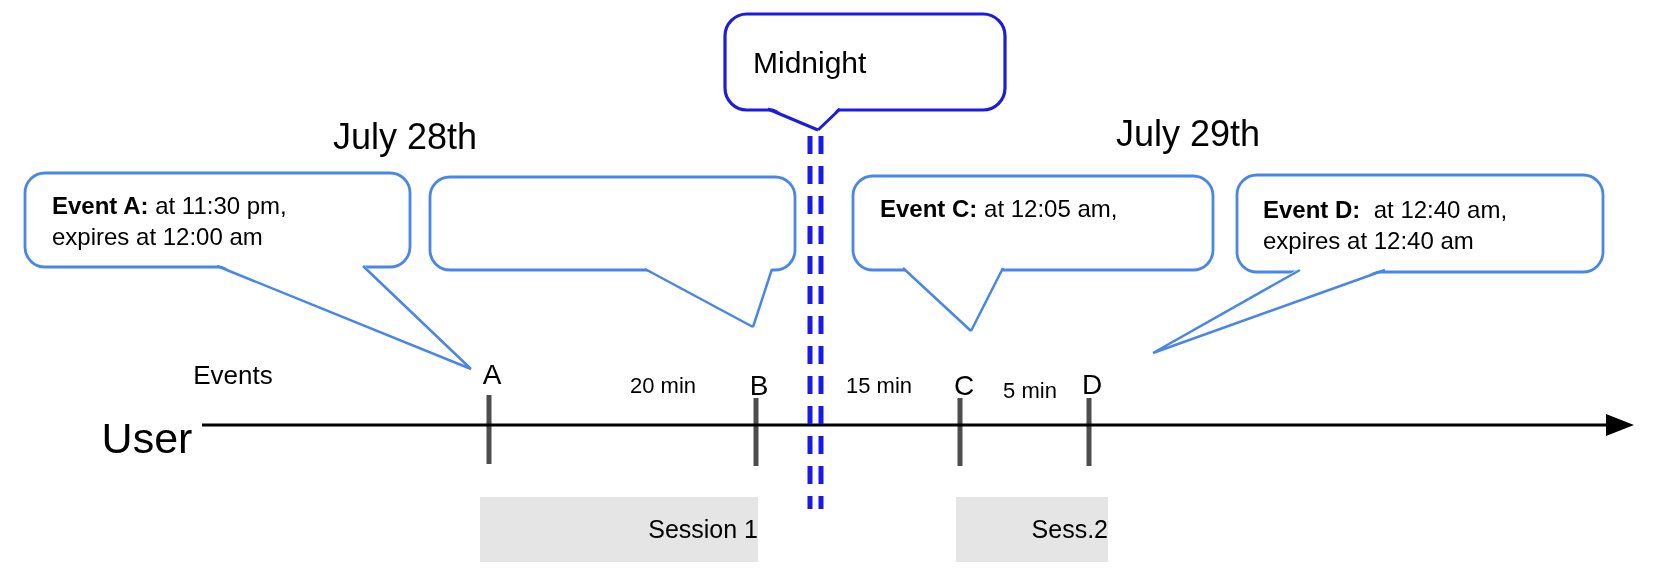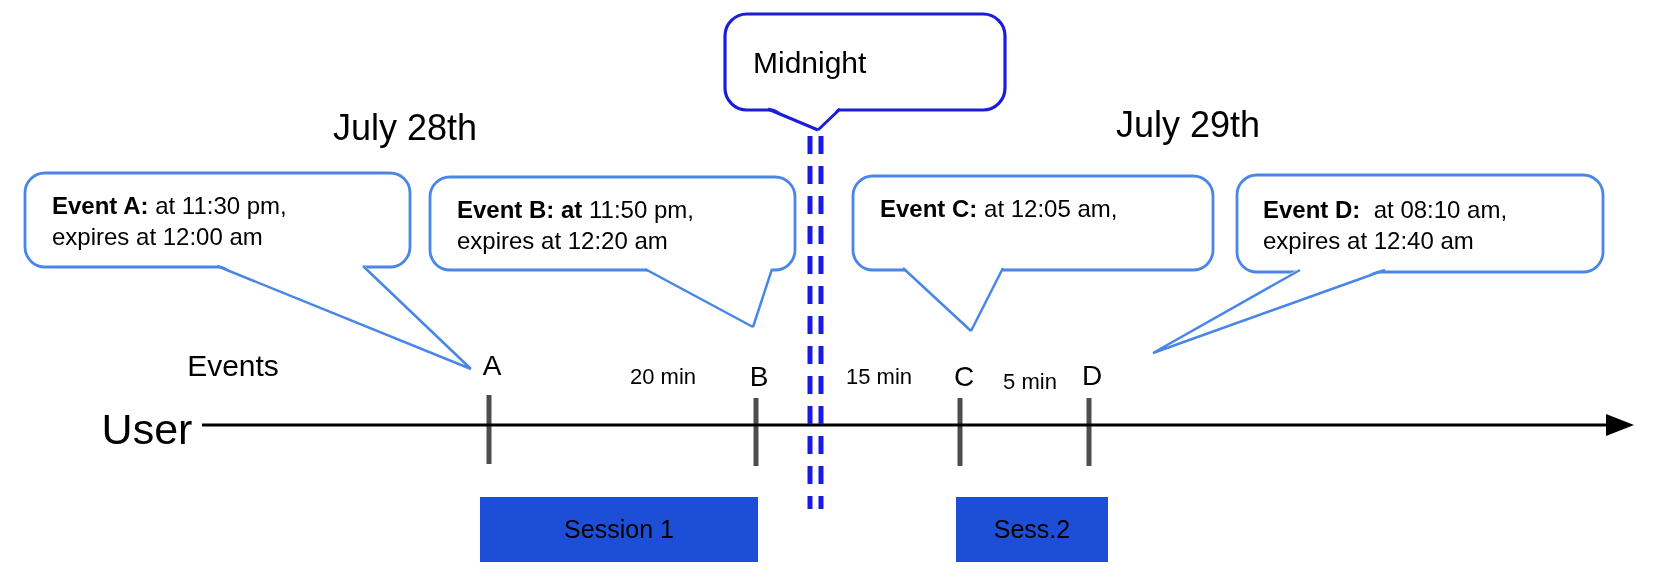--- a/index.html
+++ b/index.html
@@ -16,32 +16,32 @@
   }
   .stage svg{position:absolute;left:0;top:0;}
   .bubble{fill:#ffffff;stroke:#4a86e8;stroke-width:2.8;}
   .tailfill{fill:#ffffff;stroke:none;}
   .tailstroke{stroke:#4a86e8;stroke-width:2.5;fill:none;}
   .mbubble{fill:#ffffff;stroke:#1c1cdd;stroke-width:3.2;}
   .mtail{stroke:#1c1cdd;stroke-width:3;fill:none;}
   .tick{stroke:#4d4d4d;stroke-width:5;}
   .dash{stroke:#1a1ae8;stroke-width:5;stroke-dasharray:18 12;}
   .txt{position:absolute;white-space:nowrap;}
-  .center{transform:translate(-50%,-50%);}
+  .center{transform:translate(-50%,-50%);margin-top:9px;}
   .date{font-size:36px;}
   .midnight-label{font-size:30px;}
   .bubble-text{font-size:24px;line-height:31px;}
   .b-line1{white-space:pre;}
   .b-bold{font-weight:700;margin-top:12px;}
-  .events-label{font-size:30px;}
+  .events-label{font-size:26px;}
   .user-label{font-size:43px;}
   .tick-label{font-size:28px;}
   .interval-label{font-size:22px;}
   .session-box{
-    position:absolute;background:#1d4ed8;display:flex;align-items:center;justify-content:center;
+    position:absolute;background:#e5e5e5;display:flex;align-items:center;justify-content:flex-end;
     font-size:25px;
   }
 </style>
 </head>
 <body>
 
 <div class="stage">
 
   <svg width="1668" height="578" viewBox="0 0 1668 578">
 
@@ -93,29 +93,25 @@
 
   <div class="txt center date" style="left:405px;top:128px;">July 28th</div>
   <div class="txt center date" style="left:1188px;top:125px;">July 29th</div>
 
   <div class="txt midnight-label" style="left:753px;top:46px;">Midnight</div>
 
   <div class="txt bubble-text" style="left:52px;top:190px;">
     <div class="b-line1"><span class="b-bold">Event A:</span><span> at 11:30 pm,</span></div>
     <div>expires at 12:00 am</div>
   </div>
-  <div class="txt bubble-text" style="left:457px;top:194px;">
-    <div class="b-line1"><span class="b-bold">Event B: at</span><span> 11:50 pm,</span></div>
-    <div>expires at 12:20 am</div>
-  </div>
   <div class="txt bubble-text" style="left:880px;top:193px;">
     <div class="b-line1"><span class="b-bold">Event C:</span><span> at 12:05 am,</span></div>
   </div>
   <div class="txt bubble-text" style="left:1263px;top:194px;">
-    <div class="b-line1"><span class="b-bold">Event D:</span><span>  at 08:10 am,</span></div>
+    <div class="b-line1"><span class="b-bold">Event D:</span><span>  at 12:40 am,</span></div>
     <div>expires at 12:40 am</div>
   </div>
 
   <div class="txt center events-label" style="left:233px;top:366px;">Events</div>
   <div class="txt center user-label" style="left:147px;top:429px;">User</div>
 
   <div class="txt center tick-label" style="left:492px;top:366px;">A</div>
   <div class="txt center tick-label" style="left:759px;top:377px;">B</div>
   <div class="txt center tick-label" style="left:964px;top:377px;">C</div>
   <div class="txt center tick-label" style="left:1092px;top:376px;">D</div>

